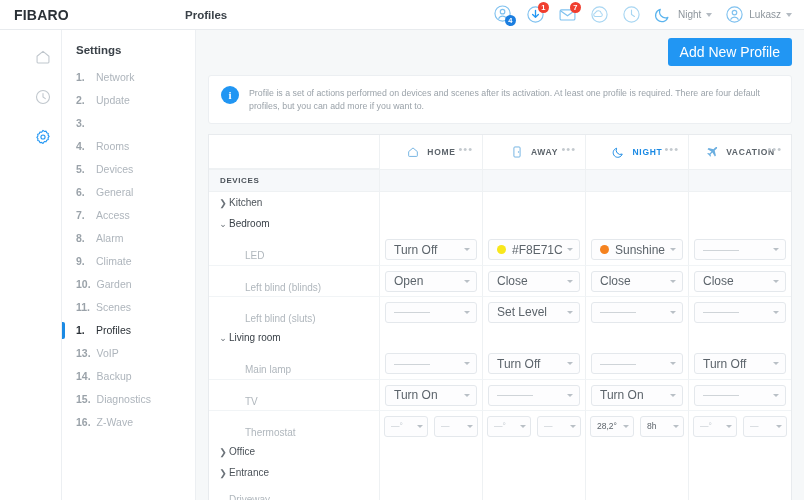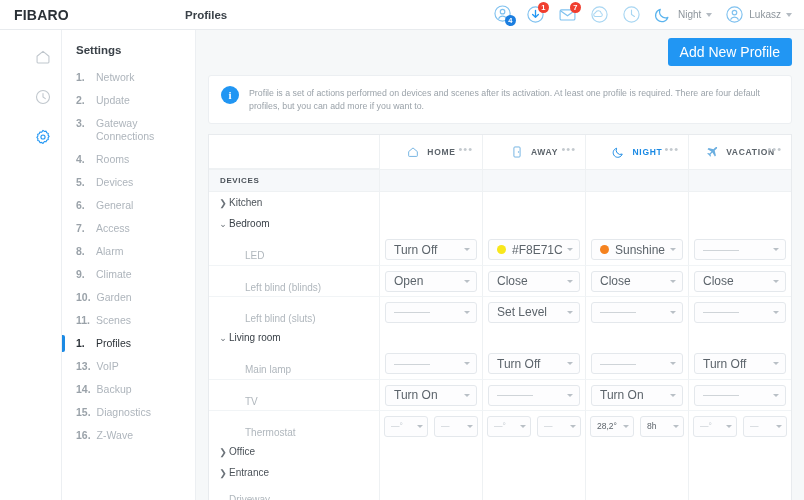--- a/index.html
+++ b/index.html
@@ -213,21 +213,20 @@
           <div class="nav-item">
             <span class="num">1.</span>
             <span>Network</span>
           </div>
           <div class="nav-item">
             <span class="num">2.</span>
             <span>Update</span>
           </div>
           <div class="nav-item">
             <span class="num">3.</span>
-            <span>Gateway Connections</span>
           </div>
           <div class="nav-item">
             <span class="num">4.</span>
             <span>Rooms</span>
           </div>
           <div class="nav-item">
             <span class="num">5.</span>
             <span>Devices</span>
           </div>
           <div class="nav-item">

